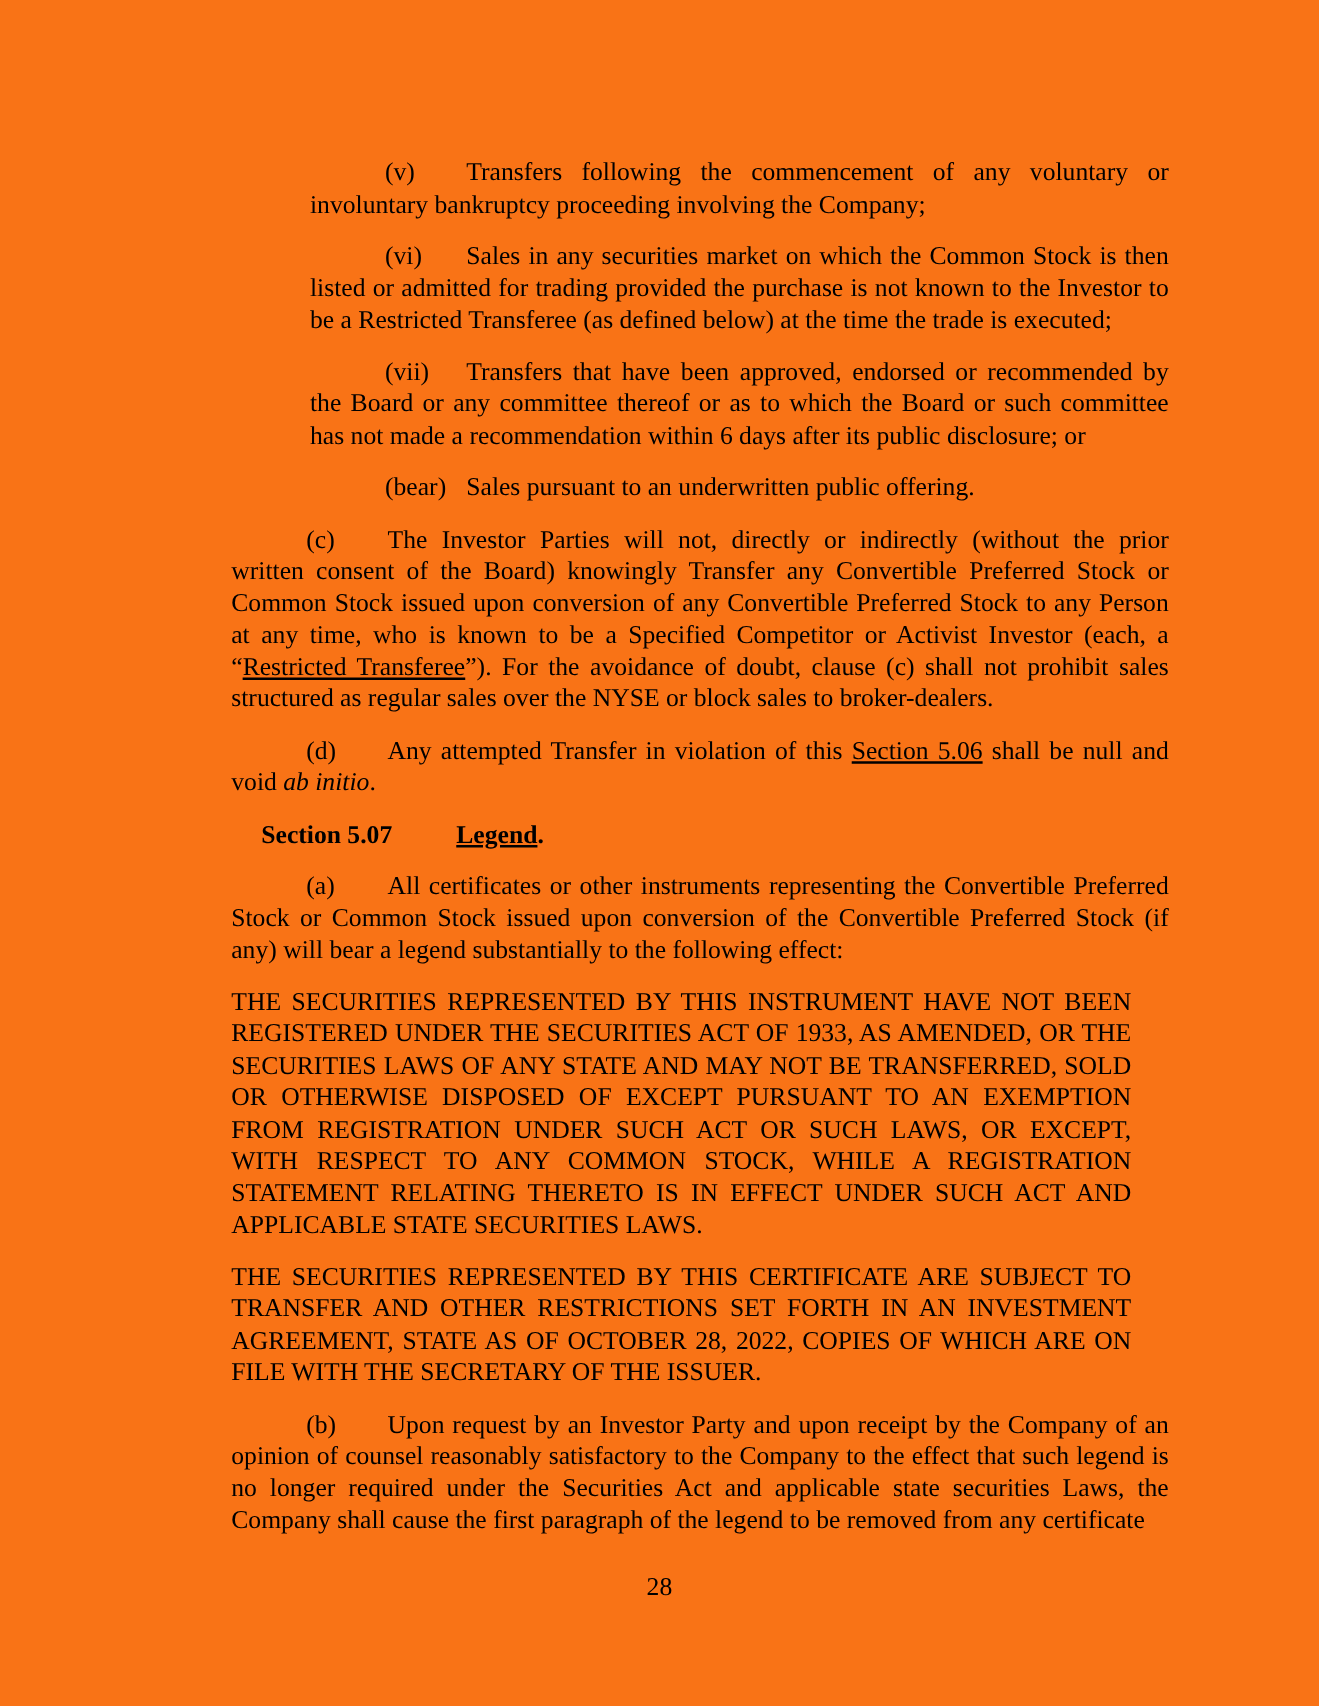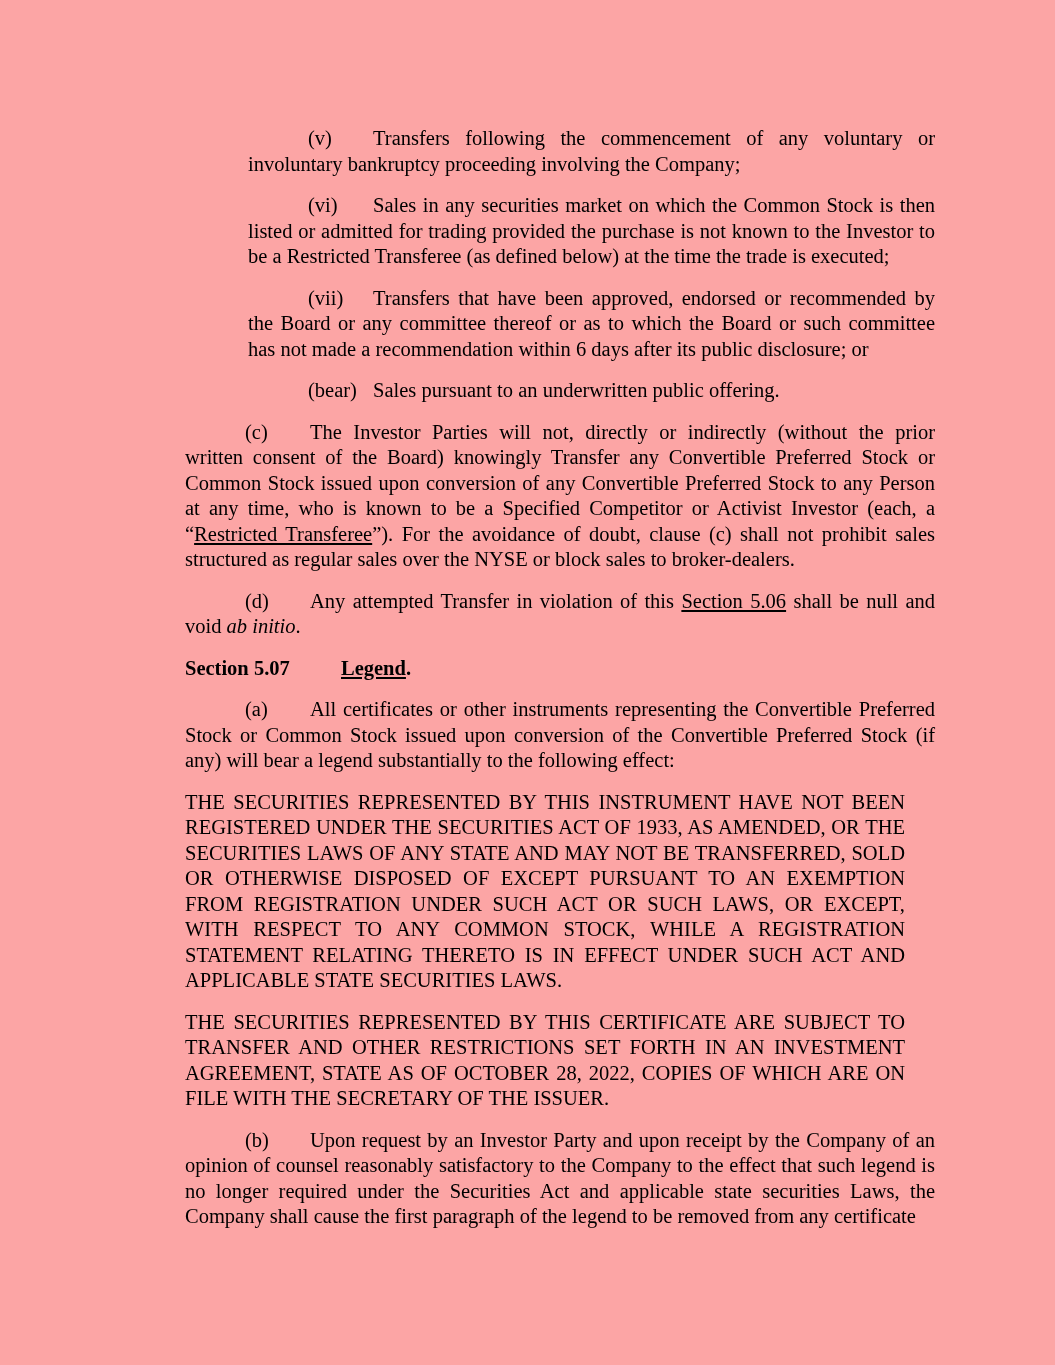--- a/index.html
+++ b/index.html
@@ -1,21 +1,21 @@
 <!DOCTYPE html>
 <html><head>
 <meta charset="utf-8">
 <style>
   html, body { margin: 0; padding: 0; background: #888; }
   .page {
     position: relative;
     width: 1055px;
     height: 1365px;
     margin: 0 auto;
-    background: #fca5a5;
+    background: #f97316;
     color: #000000;
     font-family: "Liberation Serif", "DejaVu Serif", serif;
     font-size: 20.5px;
     overflow: hidden;
   }
   .content {
     position: absolute;
     left: 185px;
     top: 126px;
     width: 750px;
@@ -41,20 +41,21 @@
   .heading {
     margin: 0 0 16px 0;
     line-height: 25.5px;
     font-weight: bold;
     text-align: left;
     text-indent: 0;
   }
   .heading .h-label {
     display: inline-block;
     width: 125px;
+    margin-left: 24px;
   }
   .heading .h-title { text-decoration: underline; margin-left: 31px; }
   .page-number {
     position: absolute;
     top: 1258px;
     left: 0;
     width: 100%;
     text-align: center;
     line-height: 25.5px;
   }
@@ -77,13 +78,14 @@
 
     <p class="para lettered"><span class="marker">(a)</span><span>All certificates or other instruments representing the Convertible Preferred Stock or Common Stock issued upon conversion of the Convertible Preferred Stock (if any) will bear a legend substantially to the following effect:</span></p>
 
     <p class="para legend"><span>THE SECURITIES REPRESENTED BY THIS INSTRUMENT HAVE NOT BEEN REGISTERED UNDER THE SECURITIES ACT OF 1933, AS AMENDED, OR THE SECURITIES LAWS OF ANY STATE AND MAY NOT BE TRANSFERRED, SOLD OR OTHERWISE DISPOSED OF EXCEPT PURSUANT TO AN EXEMPTION FROM REGISTRATION UNDER SUCH ACT OR SUCH LAWS, OR EXCEPT, WITH RESPECT TO ANY COMMON STOCK, WHILE A REGISTRATION STATEMENT RELATING THERETO IS IN EFFECT UNDER SUCH ACT AND APPLICABLE STATE SECURITIES LAWS.</span></p>
     <p class="para legend"><span>THE SECURITIES REPRESENTED BY THIS CERTIFICATE ARE SUBJECT TO TRANSFER AND OTHER RESTRICTIONS SET FORTH IN AN INVESTMENT AGREEMENT, STATE AS OF OCTOBER 28, 2022, COPIES OF WHICH ARE ON FILE WITH THE SECRETARY OF THE ISSUER.</span></p>
 
     <p class="para lettered"><span class="marker">(b)</span><span>Upon request by an Investor Party and upon receipt by the Company of an opinion of counsel reasonably satisfactory to the Company to the effect that such legend is no longer required under the Securities Act and applicable state securities Laws, the Company shall cause the first paragraph of the legend to be removed from any certificate</span></p>
 
   </div>
 
+  <div class="page-number">28</div>
 </div>
 
 </body></html>

